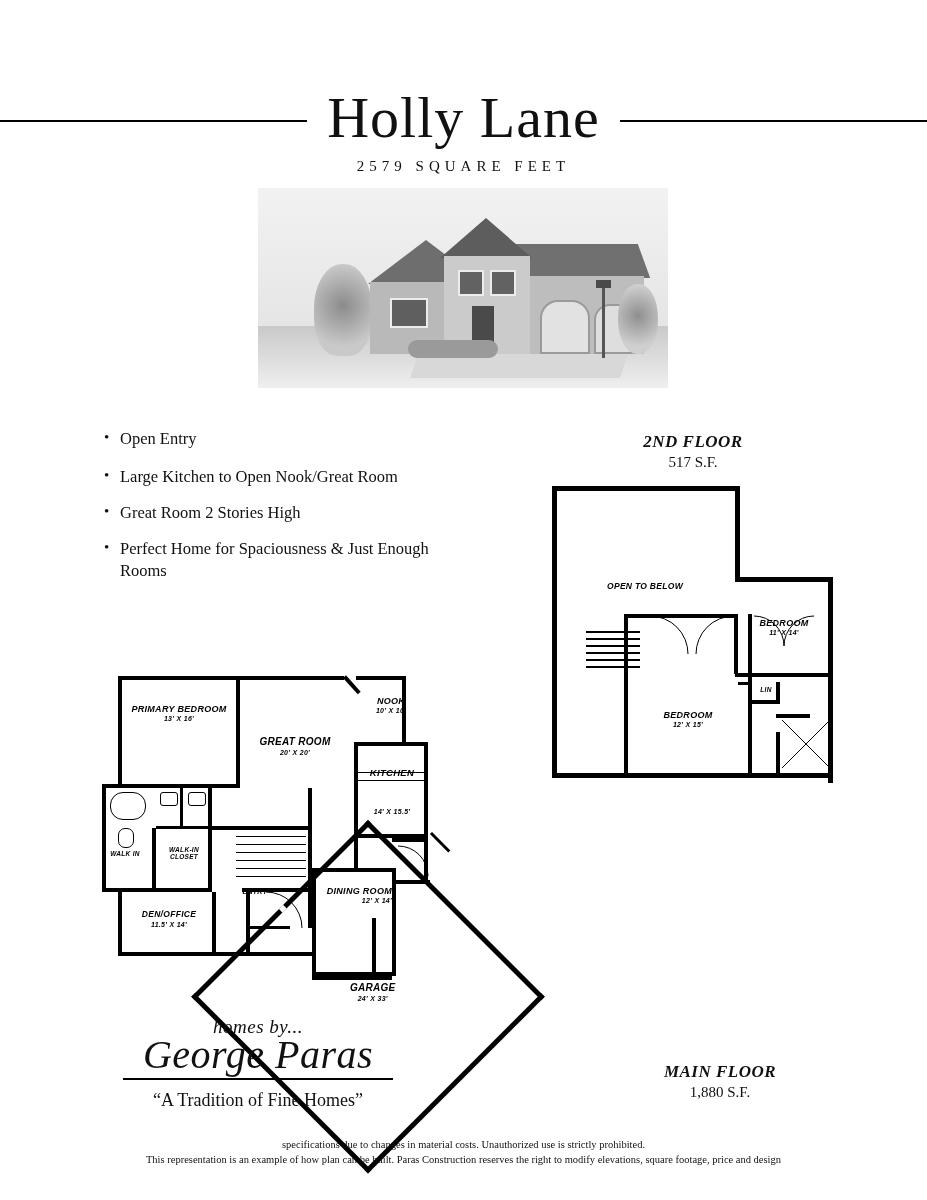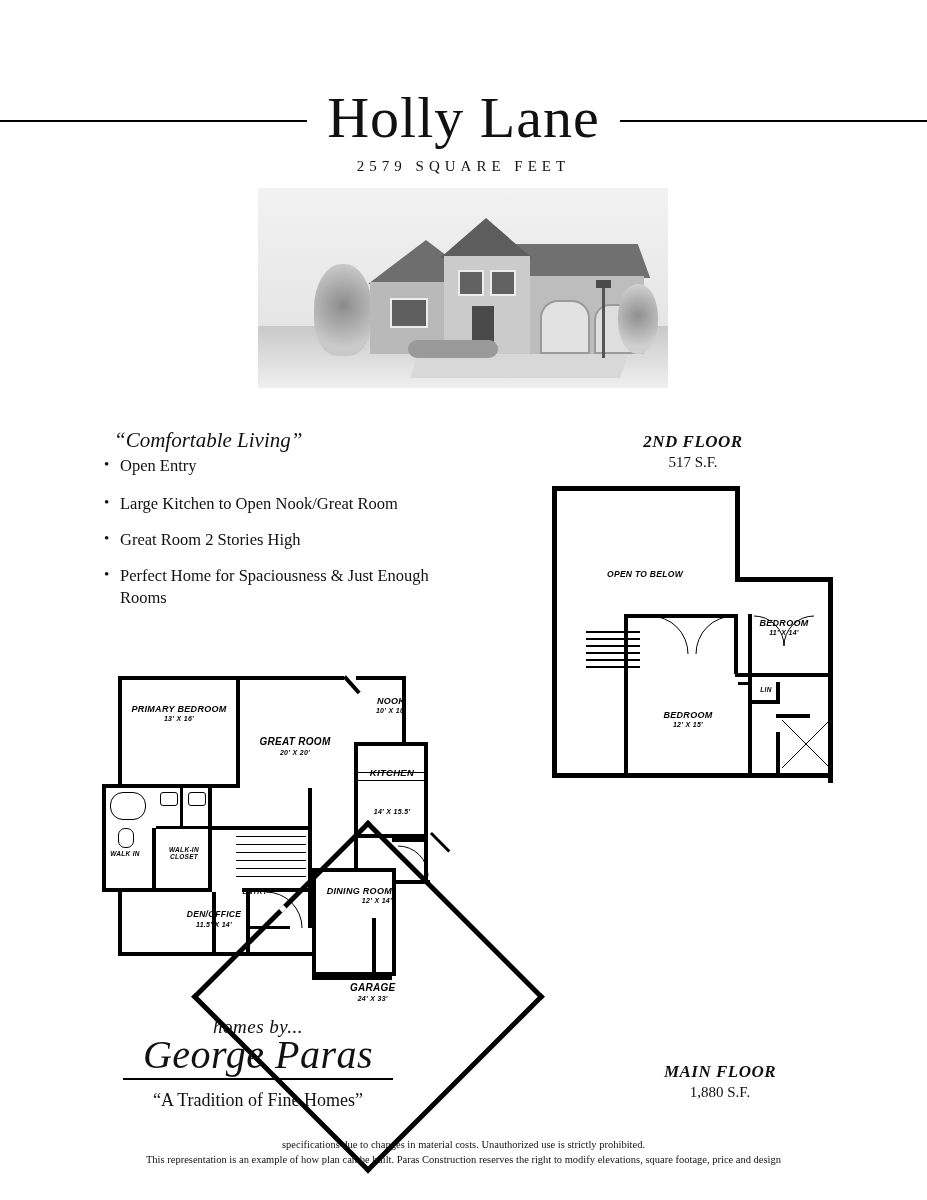--- a/index.html
+++ b/index.html
@@ -253,21 +253,20 @@
     <div class="ph win2"></div>
     <div class="ph win3"></div>
     <div class="ph tree2"></div>
     <div class="ph shrub"></div>
     <div class="ph lamp"></div>
     <div class="ph lamphead"></div>
   </div>
 </div>
 
 <div class="features">
-  <div class="features-title">“Comfortable Living”</div>
   <ul class="feat-list">
     <li class="feat-item">
       <span class="bullet">•</span>
       <span>Open Entry</span>
     </li>
     <li class="feat-item">
       <span class="bullet">•</span>
       <span>Large Kitchen to Open Nook/Great Room</span>
     </li>
     <li class="feat-item">
@@ -319,21 +318,21 @@
   </svg>
   <svg style="position:absolute;left:200px;top:128px;width:70px;height:34px;">
     <path d="M2 2 A 30 30 0 0 1 32 32" fill="none" stroke="#000" stroke-width="1"></path>
     <path d="M62 2 A 30 30 0 0 0 32 32" fill="none" stroke="#000" stroke-width="1"></path>
   </svg>
   <svg style="position:absolute;left:228px;top:232px;width:52px;height:52px;">
     <path d="M2 2 L50 50 M50 2 L2 50" fill="none" stroke="#000" stroke-width="1"></path>
   </svg>
   <div class="wall" style="left:186px;top:196px; width:14px;  height:3px;"></div>
 
-  <div class="room-label" style="left:18px; top:84px; width:150px; font-size:8.5px;">
+  <div class="room-label" style="left:18px; top:96px; width:150px; font-size:8.5px;">
     <span>OPEN TO BELOW</span>
   </div>
   <div class="room-label" style="left:186px; top:132px; width:92px; font-size:9px;">
     <span>BEDROOM</span>
     <span class="dim">11' X 14'</span>
   </div>
   <div class="room-label" style="left:78px; top:224px; width:116px; font-size:9px;">
     <span>BEDROOM</span>
     <span class="dim">12' X 15'</span>
   </div>
@@ -444,21 +443,21 @@
   <div class="room-label" style="left:258px; top:100px; width:76px;  font-size:9.5px;">
     <span>KITCHEN</span>
   </div>
   <div class="room-label" style="left:258px; top:140px; width:76px;  font-size:7px; font-weight:bold;">
     <span>14' X 15.5'</span>
   </div>
   <div class="room-label" style="left:220px; top:218px; width:76px;  font-size:9px;text-align:right;">
     <span>DINING ROOM</span>
     <span class="dim">12' X 14'</span>
   </div>
-  <div class="room-label" style="left:40px;  top:242px; width:92px;  font-size:8.5px;padding-left:32px;">
+  <div class="room-label" style="left:27px;  top:242px; width:92px;  font-size:8.5px;">
     <span>DEN/OFFICE</span>
     <span class="dim">11.5' X 14'</span>
   </div>
   <div class="room-label" style="left:8px;   top:182px; width:42px;  font-size:6.5px;">
     <span>WALK IN</span>
   </div>
   <div class="room-label" style="left:62px;  top:178px; width:52px;  font-size:6.5px;">
     <span>WALK-IN CLOSET</span>
   </div>
   <div class="room-label" style="left:136px; top:220px; width:46px;  font-size:7px;">

